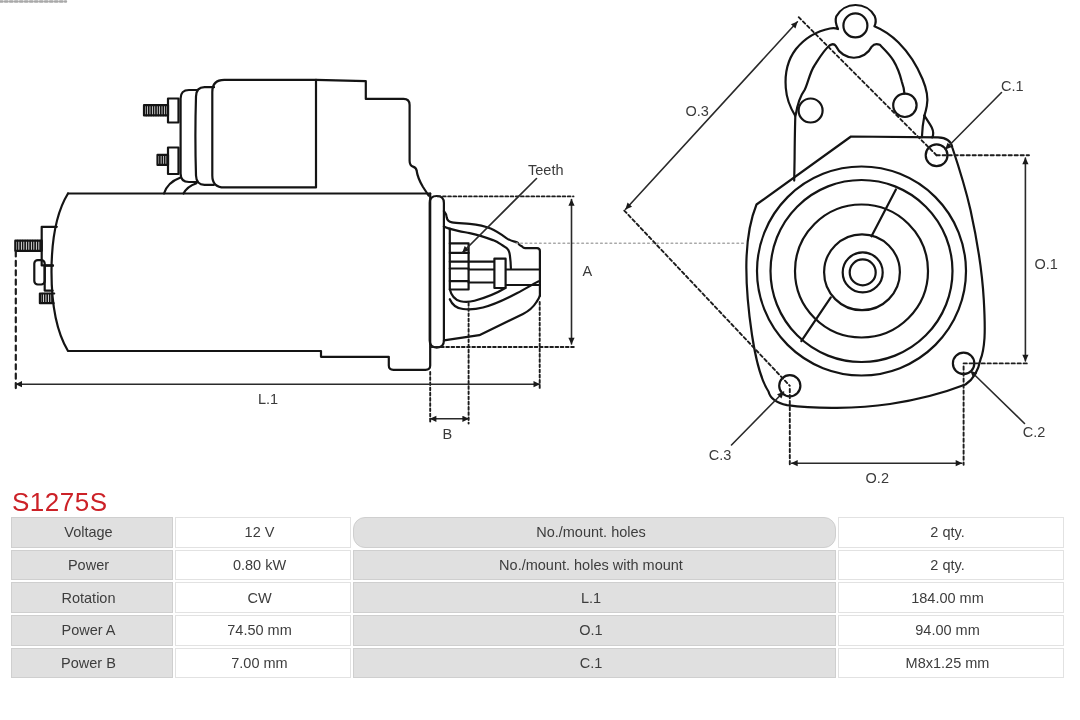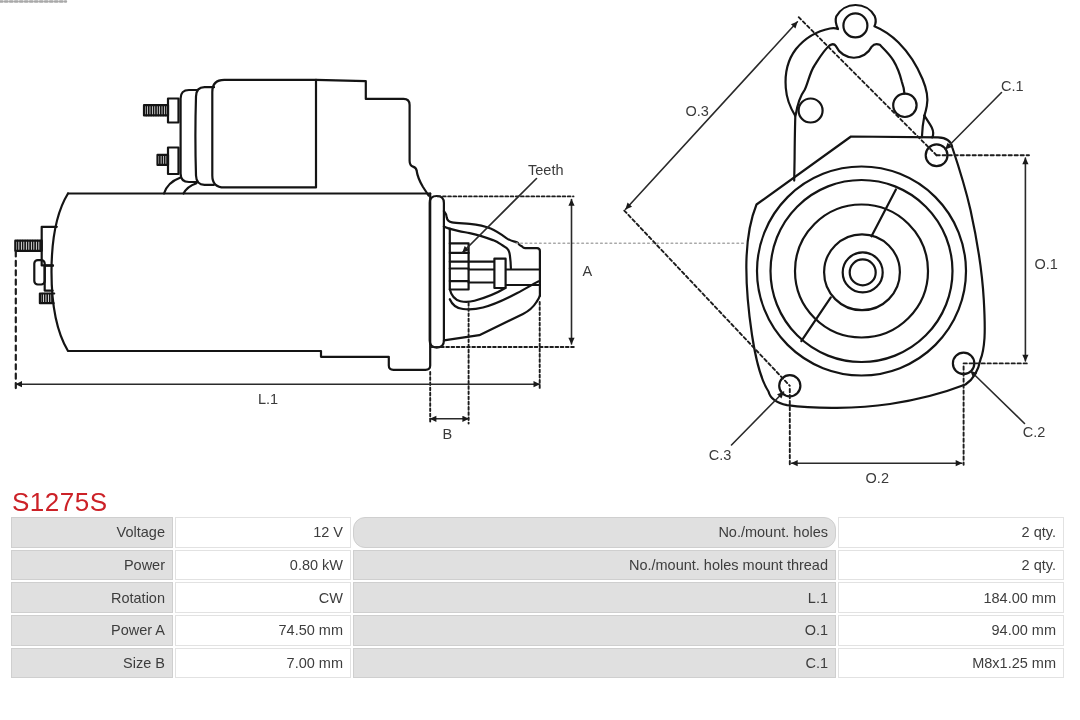--- a/index.html
+++ b/index.html
@@ -1,20 +1,20 @@
 <!DOCTYPE html>
 <html><head>
 <meta charset="utf-8">
 <style>
   html,body{margin:0;padding:0;background:#fff;width:1080px;height:720px;overflow:hidden;}
   body{font-family:"Liberation Sans", sans-serif;position:relative;}
   #art{position:absolute;left:0;top:0;}
   .title{position:absolute;left:12px;top:487px;font-size:26px;color:#cc2127;letter-spacing:0.5px;}
   .tbl{position:absolute;left:9px;top:515px;border-collapse:separate;border-spacing:2px;}
-  .tbl td{height:28.7px;font-size:14.5px;color:#3d3d3d;text-align:right;padding:0 7px 0 0;vertical-align:middle;}
+  .tbl td{height:28.7px;font-size:14.5px;color:#3d3d3d;text-align:center;padding:0 7px 0 0;vertical-align:middle;}
   td.g{background:#e0e0e0;border:1px solid #cfcfcf;}
   td.w{background:#ffffff;border:1px solid #e2e2e2;}
   .c1{width:153px;} .c2{width:167px;margin-left:48px;} .c3{width:474px;border-radius:12px;} .c4{width:217px;}
 </style>
 </head>
 <body>
 <svg id="art" width="1080" height="720" viewBox="0 0 1080 720" fill="none" stroke-linecap="round" stroke-linejoin="round">
 <defs>
 <marker id="ah" viewBox="0 0 10 10" refX="9.4" refY="5" markerWidth="7.6" markerHeight="6.6" markerUnits="userSpaceOnUse" orient="auto-start-reverse">
         <path d="M0,0.3 L10,5 L0,9.7 Z" fill="#1a1a1a" stroke="none"></path>
@@ -148,35 +148,35 @@
 <tbody>
       <tr>
         <td class="g c1">Voltage</td>
         <td class="w c2">12 V</td>
         <td class="g c3">No./mount. holes</td>
         <td class="w c4">2 qty.</td>
       </tr>
 <tr>
         <td class="g">Power</td>
         <td class="w">0.80 kW</td>
-        <td class="g">No./mount. holes mount thread</td>
+        <td class="g">No./mount. holes with mount</td>
         <td class="w">2 qty.</td>
       </tr>
 <tr>
         <td class="g">Rotation</td>
         <td class="w">CW</td>
         <td class="g">L.1</td>
         <td class="w">184.00 mm</td>
       </tr>
 <tr>
         <td class="g">Power A</td>
         <td class="w">74.50 mm</td>
         <td class="g">O.1</td>
         <td class="w">94.00 mm</td>
       </tr>
 <tr>
-        <td class="g">Size B</td>
+        <td class="g">Power B</td>
         <td class="w">7.00 mm</td>
         <td class="g">C.1</td>
         <td class="w">M8x1.25 mm</td>
       </tr>
 </tbody>
   </table>
 
 </body></html>

